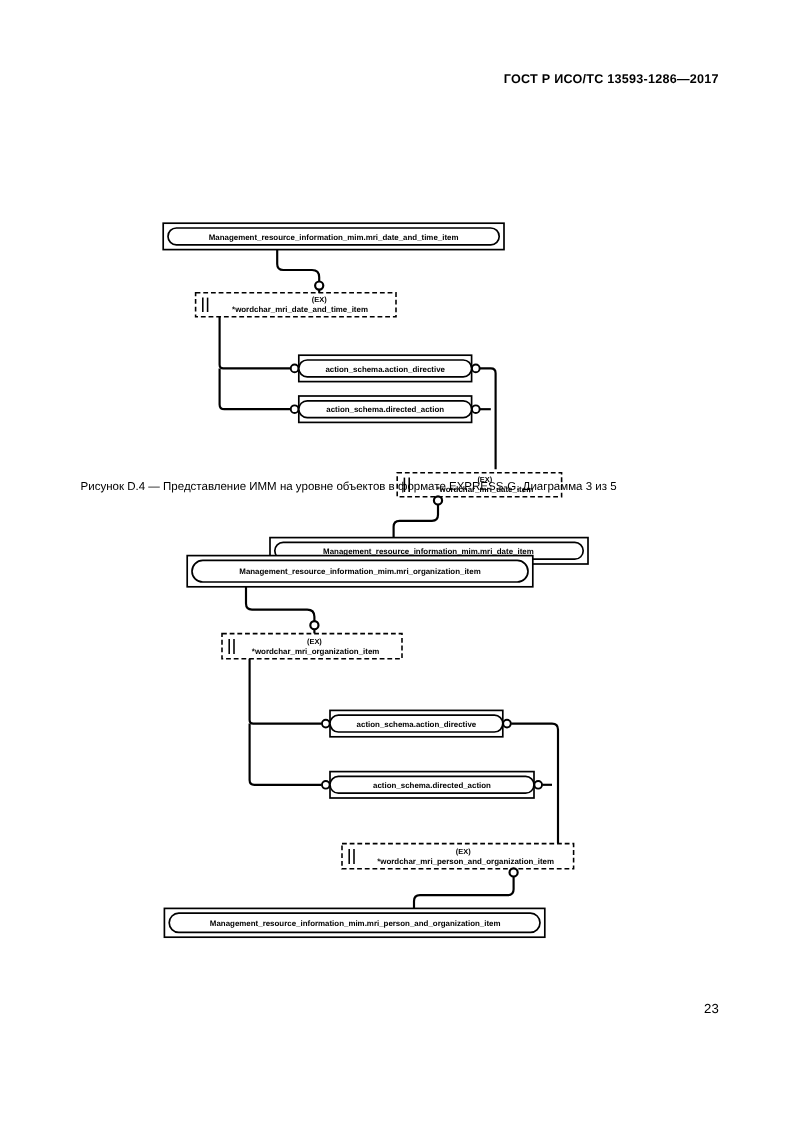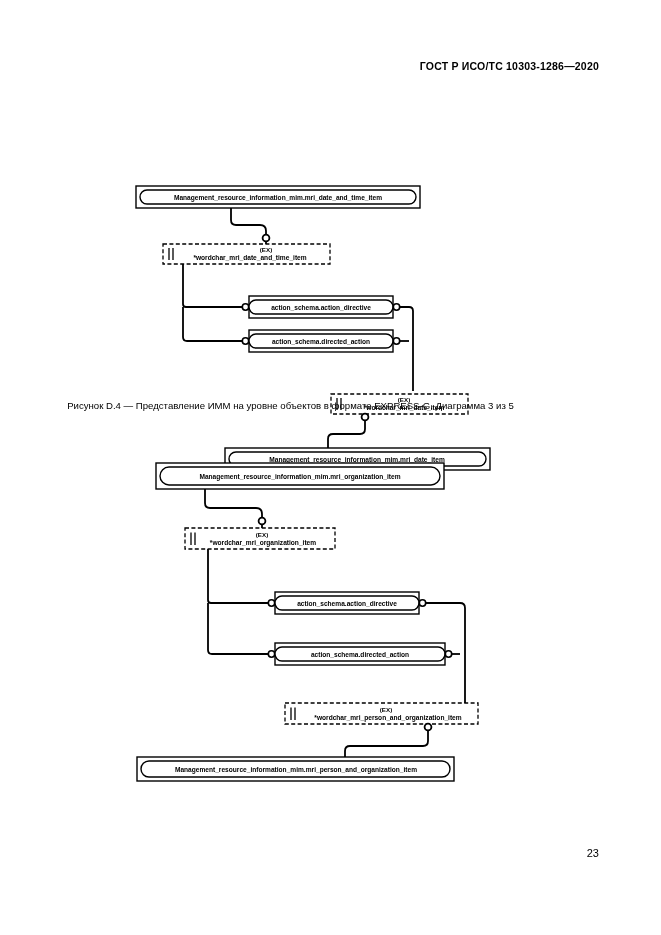--- a/index.html
+++ b/index.html
@@ -42,21 +42,21 @@
     text-align: center;
     font-size: 9.6px;
     white-space: nowrap;
   }
   #caption-d4 { top: 400px; }
   #caption-d5 { top: 807px; }
 
   .page-number {
     position: absolute;
     right: 62px;
-    bottom: 76px;
+    bottom: 88px;
     font-size: 11px;
     text-align: right;
   }
 
   
   .diagram {
     position: absolute;
     left: 0;
     width: 661px;
   }
@@ -78,21 +78,21 @@
   }
   .lbl-entity { font-size: 6.6px; }
   .lbl-schema { font-size: 6.6px; }
   .lbl-ex { font-size: 6.2px; }
 </style>
 </head>
 <body>
 
 <div class="page">
 
-  <div class="doc-header">ГОСТ Р ИСО/ТС 10303-1286—2020</div>
+  <div class="doc-header">ГОСТ Р ИСО/ТС 13593-1286—2017</div>
 
   <div class="diagram" id="diagram-d4">
     <svg viewBox="0 0 661 300" preserveAspectRatio="none">
 
       <g>
         <rect x="136" y="98" width="284" height="22" fill="#fff" stroke="#000" stroke-width="1.4"></rect>
         <rect x="140" y="102" width="276" height="14" rx="7" ry="7" fill="#fff" stroke="#000" stroke-width="1.4"></rect>
         <text class="lbl lbl-entity" x="278" y="111.6" text-anchor="middle">Management_resource_information_mim.mri_date_and_time_item</text>
       </g>
 

